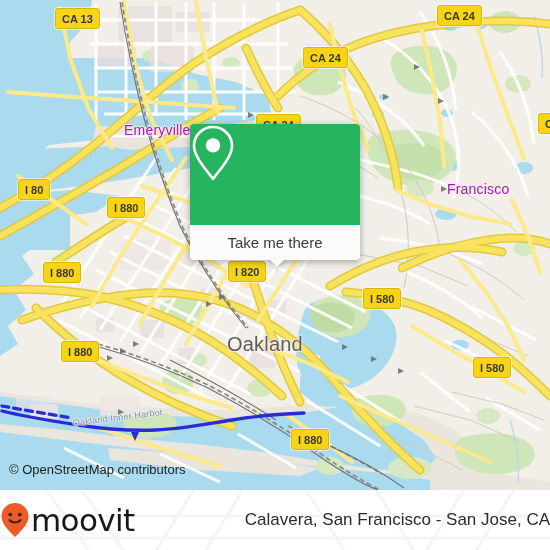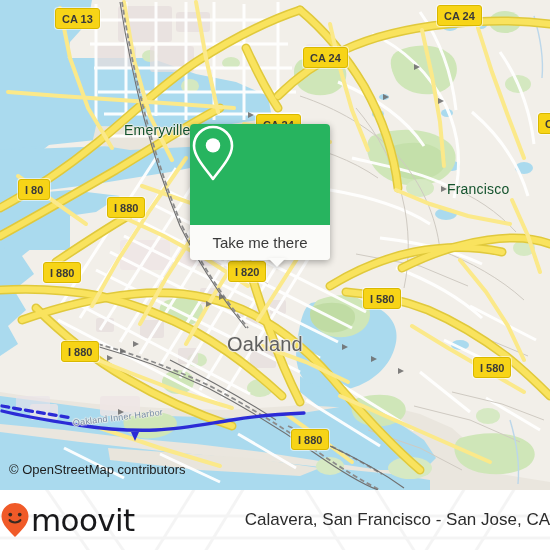--- a/index.html
+++ b/index.html
@@ -24,21 +24,21 @@
   .maplabel {
     position: absolute;
     color: #6b6b6b;
     font-family: "Liberation Sans", sans-serif;
     white-space: nowrap;
     letter-spacing: .2px;
     text-shadow: 1px 0 1px #f2efe9, -1px 0 1px #f2efe9, 0 1px 1px #f2efe9, 0 -1px 1px #f2efe9;
     pointer-events: none;
   }
   .city-big { font-size: 20px; color: #5f5f5f; }
-  .city-mid { font-size: 14px; color: #14532d; }
+  .city-mid { font-size: 14px; color: #a21caf; }
   .water-label { font-size: 9px; color: #7a8fa8; }
 
   
   .shield {
     position: absolute;
     background: #f7d417;
     border: 1.5px solid #d9b800;
     border-radius: 3px;
     color: #3a3a3a;
     font-size: 11px;
@@ -47,21 +47,21 @@
     line-height: 13px;
     white-space: nowrap;
     font-family: "Liberation Sans", sans-serif;
     box-shadow: 0 0 0 1px rgba(255,255,255,.55);
   }
 
   
   #popup {
     position: absolute;
     left: 190px; top: 124px;
-    width: 140px;
+    width: 170px;
     border-radius: 4px;
     overflow: hidden;
     box-shadow: 0 2px 7px rgba(0,0,0,.32);
     z-index: 40;
   }
   #popup-top {
     height: 101px;
     background: #27b45f;
     display: flex; align-items: center; justify-content: center;
   }

